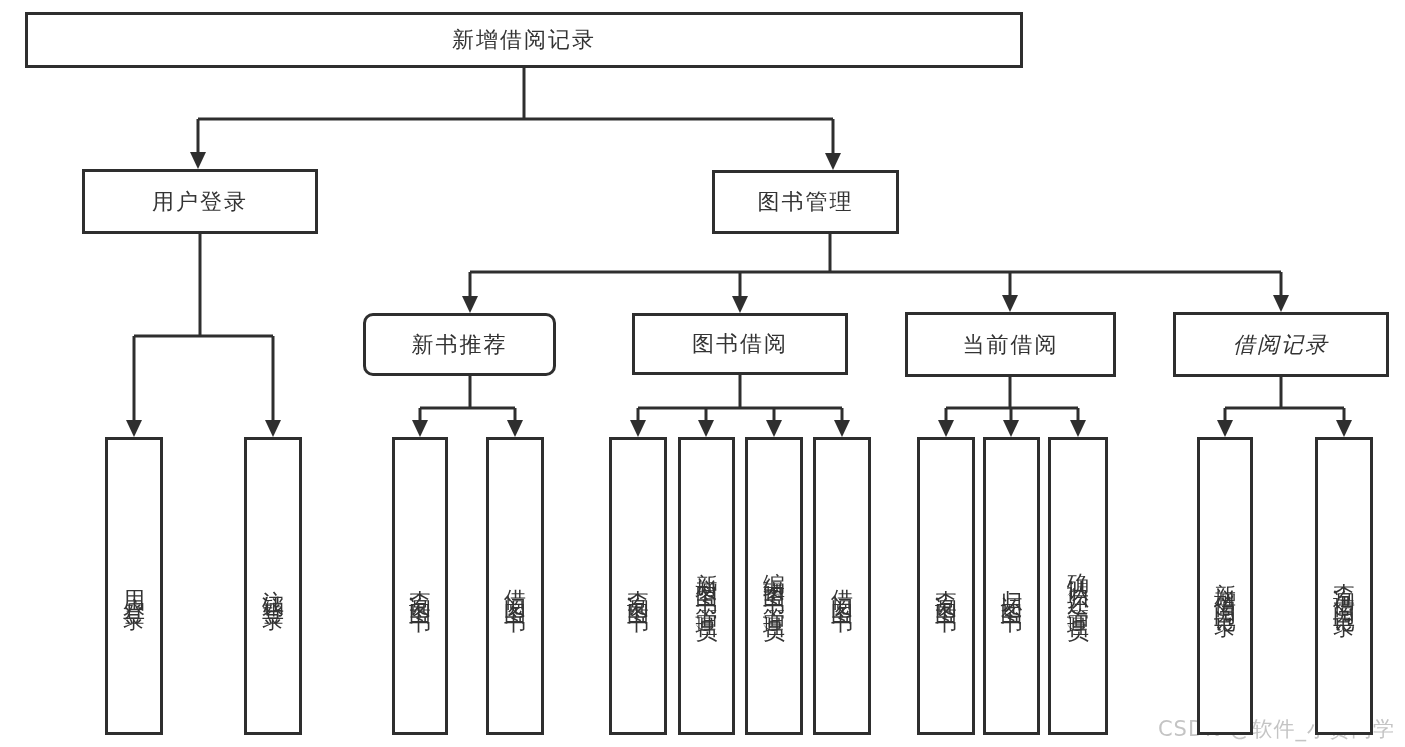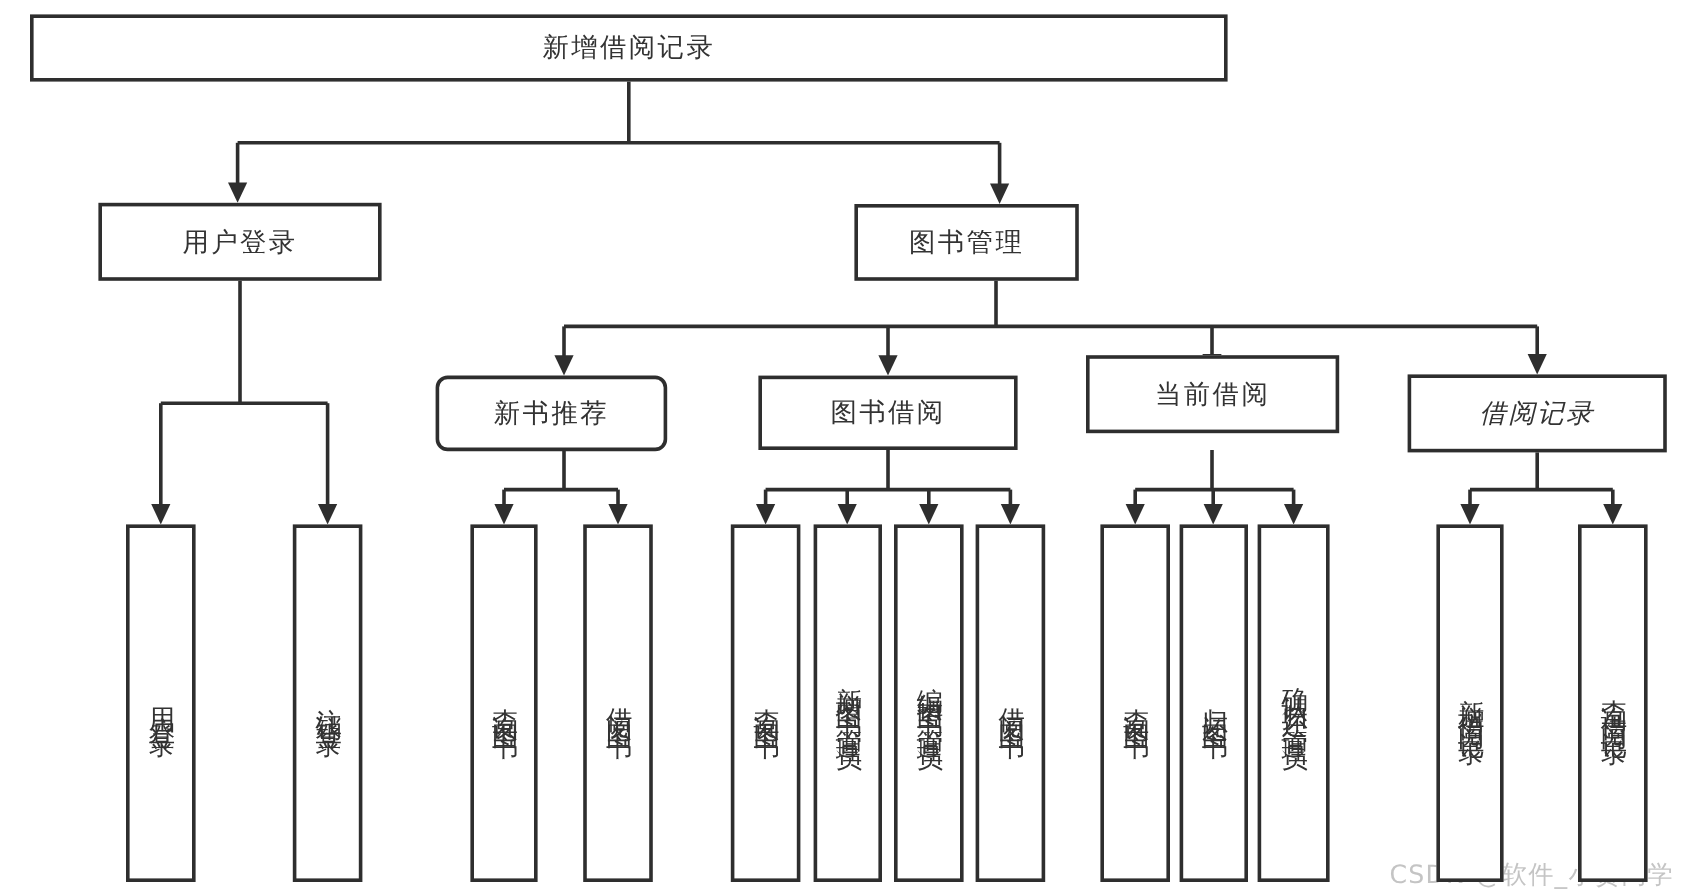--- a/index.html
+++ b/index.html
@@ -114,21 +114,21 @@
     </div>
     <div class="node h" style="left: 712px; top: 170px; width: 187px; height: 64px;">
       <span>图书管理</span>
     </div>
     <div class="node h" style="left: 363px; top: 313px; width: 193px; height: 63px; border-radius: 10px;">
       <span>新书推荐</span>
     </div>
     <div class="node h" style="left: 632px; top: 313px; width: 216px; height: 62px;">
       <span>图书借阅</span>
     </div>
-    <div class="node h" style="left: 905px; top: 296px; width: 211px; height: 65px;">
+    <div class="node h" style="left: 905px; top: 312px; width: 211px; height: 65px;">
       <span>当前借阅</span>
     </div>
     <div class="node h" style="left: 1173px; top: 312px; width: 216px; height: 65px; font-style: italic;">
       <span>借阅记录</span>
     </div>
     <div class="node v" style="left: 105px; top: 437px; width: 58px; height: 298px;">
       <span>用户登录</span>
     </div>
     <div class="node v" style="left: 244px; top: 437px; width: 58px; height: 298px;">
       <span>注销登录</span>

